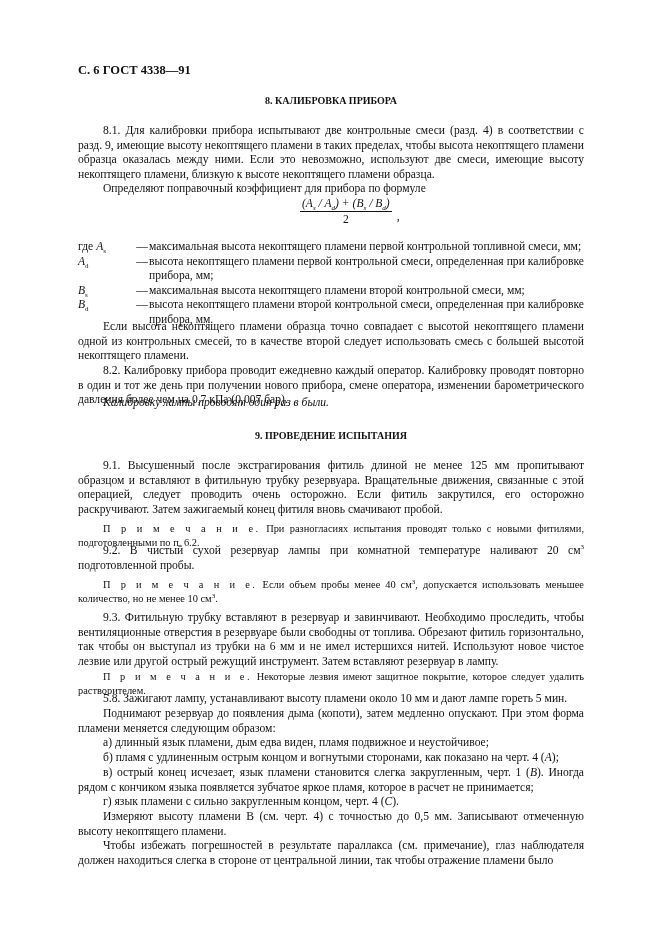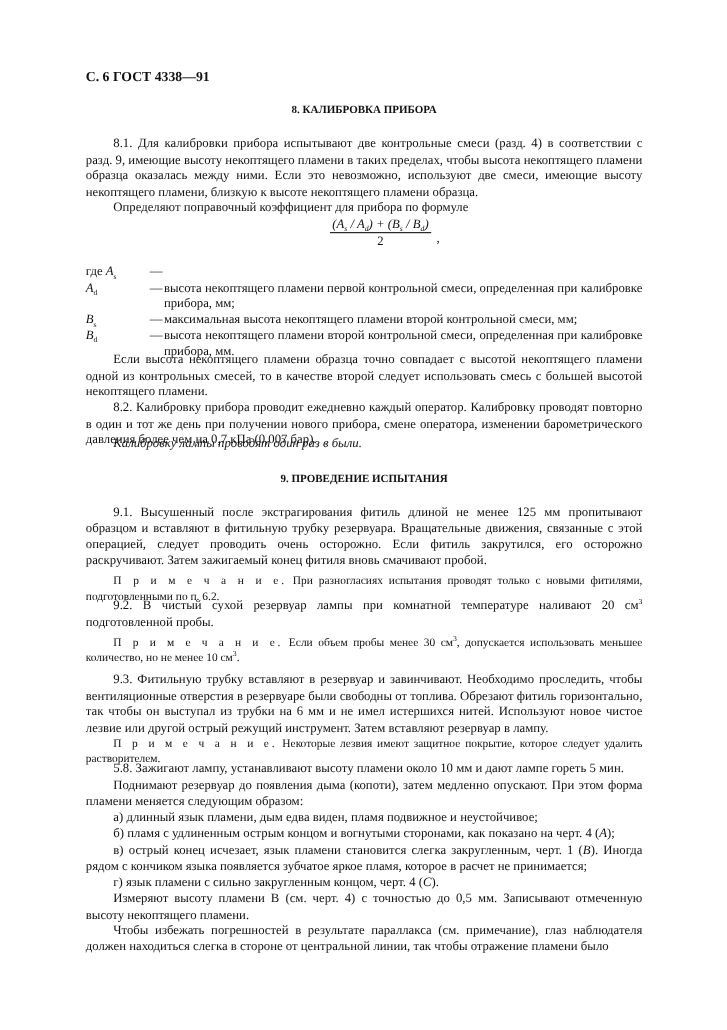--- a/index.html
+++ b/index.html
@@ -40,20 +40,21 @@
   <div class="formula">
     <span class="num">(A<sub>s</sub> / A<sub>d</sub>) + (B<sub>s</sub> / B<sub>d</sub>)</span>
     <span class="den">2</span>
     <span class="comma">,</span>
   </div>
 
   <div class="defs">
     <div class="def">
       <span class="sym"><span>где</span> <i>A</i><sub>s</sub></span>
       <span class="dash">—</span>
+      <span class="txt">максимальная высота некоптящего пламени первой контрольной топливной смеси, мм;</span>
     </div>
     <div class="def">
       <span class="sym"><i>A</i><sub>d</sub></span>
       <span class="dash">—</span>
       <span class="txt">высота некоптящего пламени первой контрольной смеси, определенная при калибровке прибора, мм;</span>
     </div>
     <div class="def">
       <span class="sym"><i>B</i><sub>s</sub></span>
       <span class="dash">—</span>
       <span class="txt">максимальная высота некоптящего пламени второй контрольной смеси, мм;</span>
@@ -70,21 +71,21 @@
   <div class="p italic" style="top:396px">Калибровку лампы проводят один раз в были.</div>
 
   <div class="h" style="top:430px">9. ПРОВЕДЕНИЕ ИСПЫТАНИЯ</div>
 
   <div class="p" style="top:459px">9.1. Высушенный после экстрагирования фитиль длиной не менее 125 мм пропитывают образцом и вставляют в фитильную трубку резервуара. Вращательные движения, связанные с этой операцией, следует проводить очень осторожно. Если фитиль закрутился, его осторожно раскручивают. Затем зажигаемый конец фитиля вновь смачивают пробой.</div>
 
   <div class="note" style="top:522px"><span class="spaced">П р и м е ч а н и е.</span> <span>При разногласиях испытания проводят только с новыми фитилями, подготовленными по п. 6.2.</span></div>
 
   <div class="p" style="top:544px"><span>9.2. В чистый сухой резервуар лампы при комнатной температуре наливают 20 см</span><sup>3</sup><span> подготовленной пробы.</span></div>
 
-  <div class="note" style="top:578px"><span class="spaced">П р и м е ч а н и е.</span> <span>Если объем пробы менее 30 см</span><sup>3</sup><span>, допускается использовать меньшее количество, но не менее 10 см</span><sup>3</sup><span>.</span></div>
+  <div class="note" style="top:578px"><span class="spaced">П р и м е ч а н и е.</span> <span>Если объем пробы менее 40 см</span><sup>3</sup><span>, допускается использовать меньшее количество, но не менее 10 см</span><sup>3</sup><span>.</span></div>
 
   <div class="p" style="top:611px">9.3. Фитильную трубку вставляют в резервуар и завинчивают. Необходимо проследить, чтобы вентиляционные отверстия в резервуаре были свободны от топлива. Обрезают фитиль горизонтально, так чтобы он выступал из трубки на 6 мм и не имел истершихся нитей. Используют новое чистое лезвие или другой острый режущий инструмент. Затем вставляют резервуар в лампу.</div>
 
   <div class="note" style="top:670px"><span class="spaced">П р и м е ч а н и е.</span> <span>Некоторые лезвия имеют защитное покрытие, которое следует удалить растворителем.</span></div>
 
   <div class="p" style="top:692px">5.8. Зажигают лампу, устанавливают высоту пламени около 10 мм и дают лампе гореть 5 мин.</div>
   <div class="p" style="top:707px">Поднимают резервуар до появления дыма (копоти), затем медленно опускают. При этом форма пламени меняется следующим образом:</div>
 
   <div class="p" style="top:736px">а) длинный язык пламени, дым едва виден, пламя подвижное и неустойчивое;</div>
   <div class="p" style="top:751px"><span>б) пламя с удлиненным острым концом и вогнутыми сторонами, как показано на черт. 4 (</span><i>A</i><span>);</span></div>

